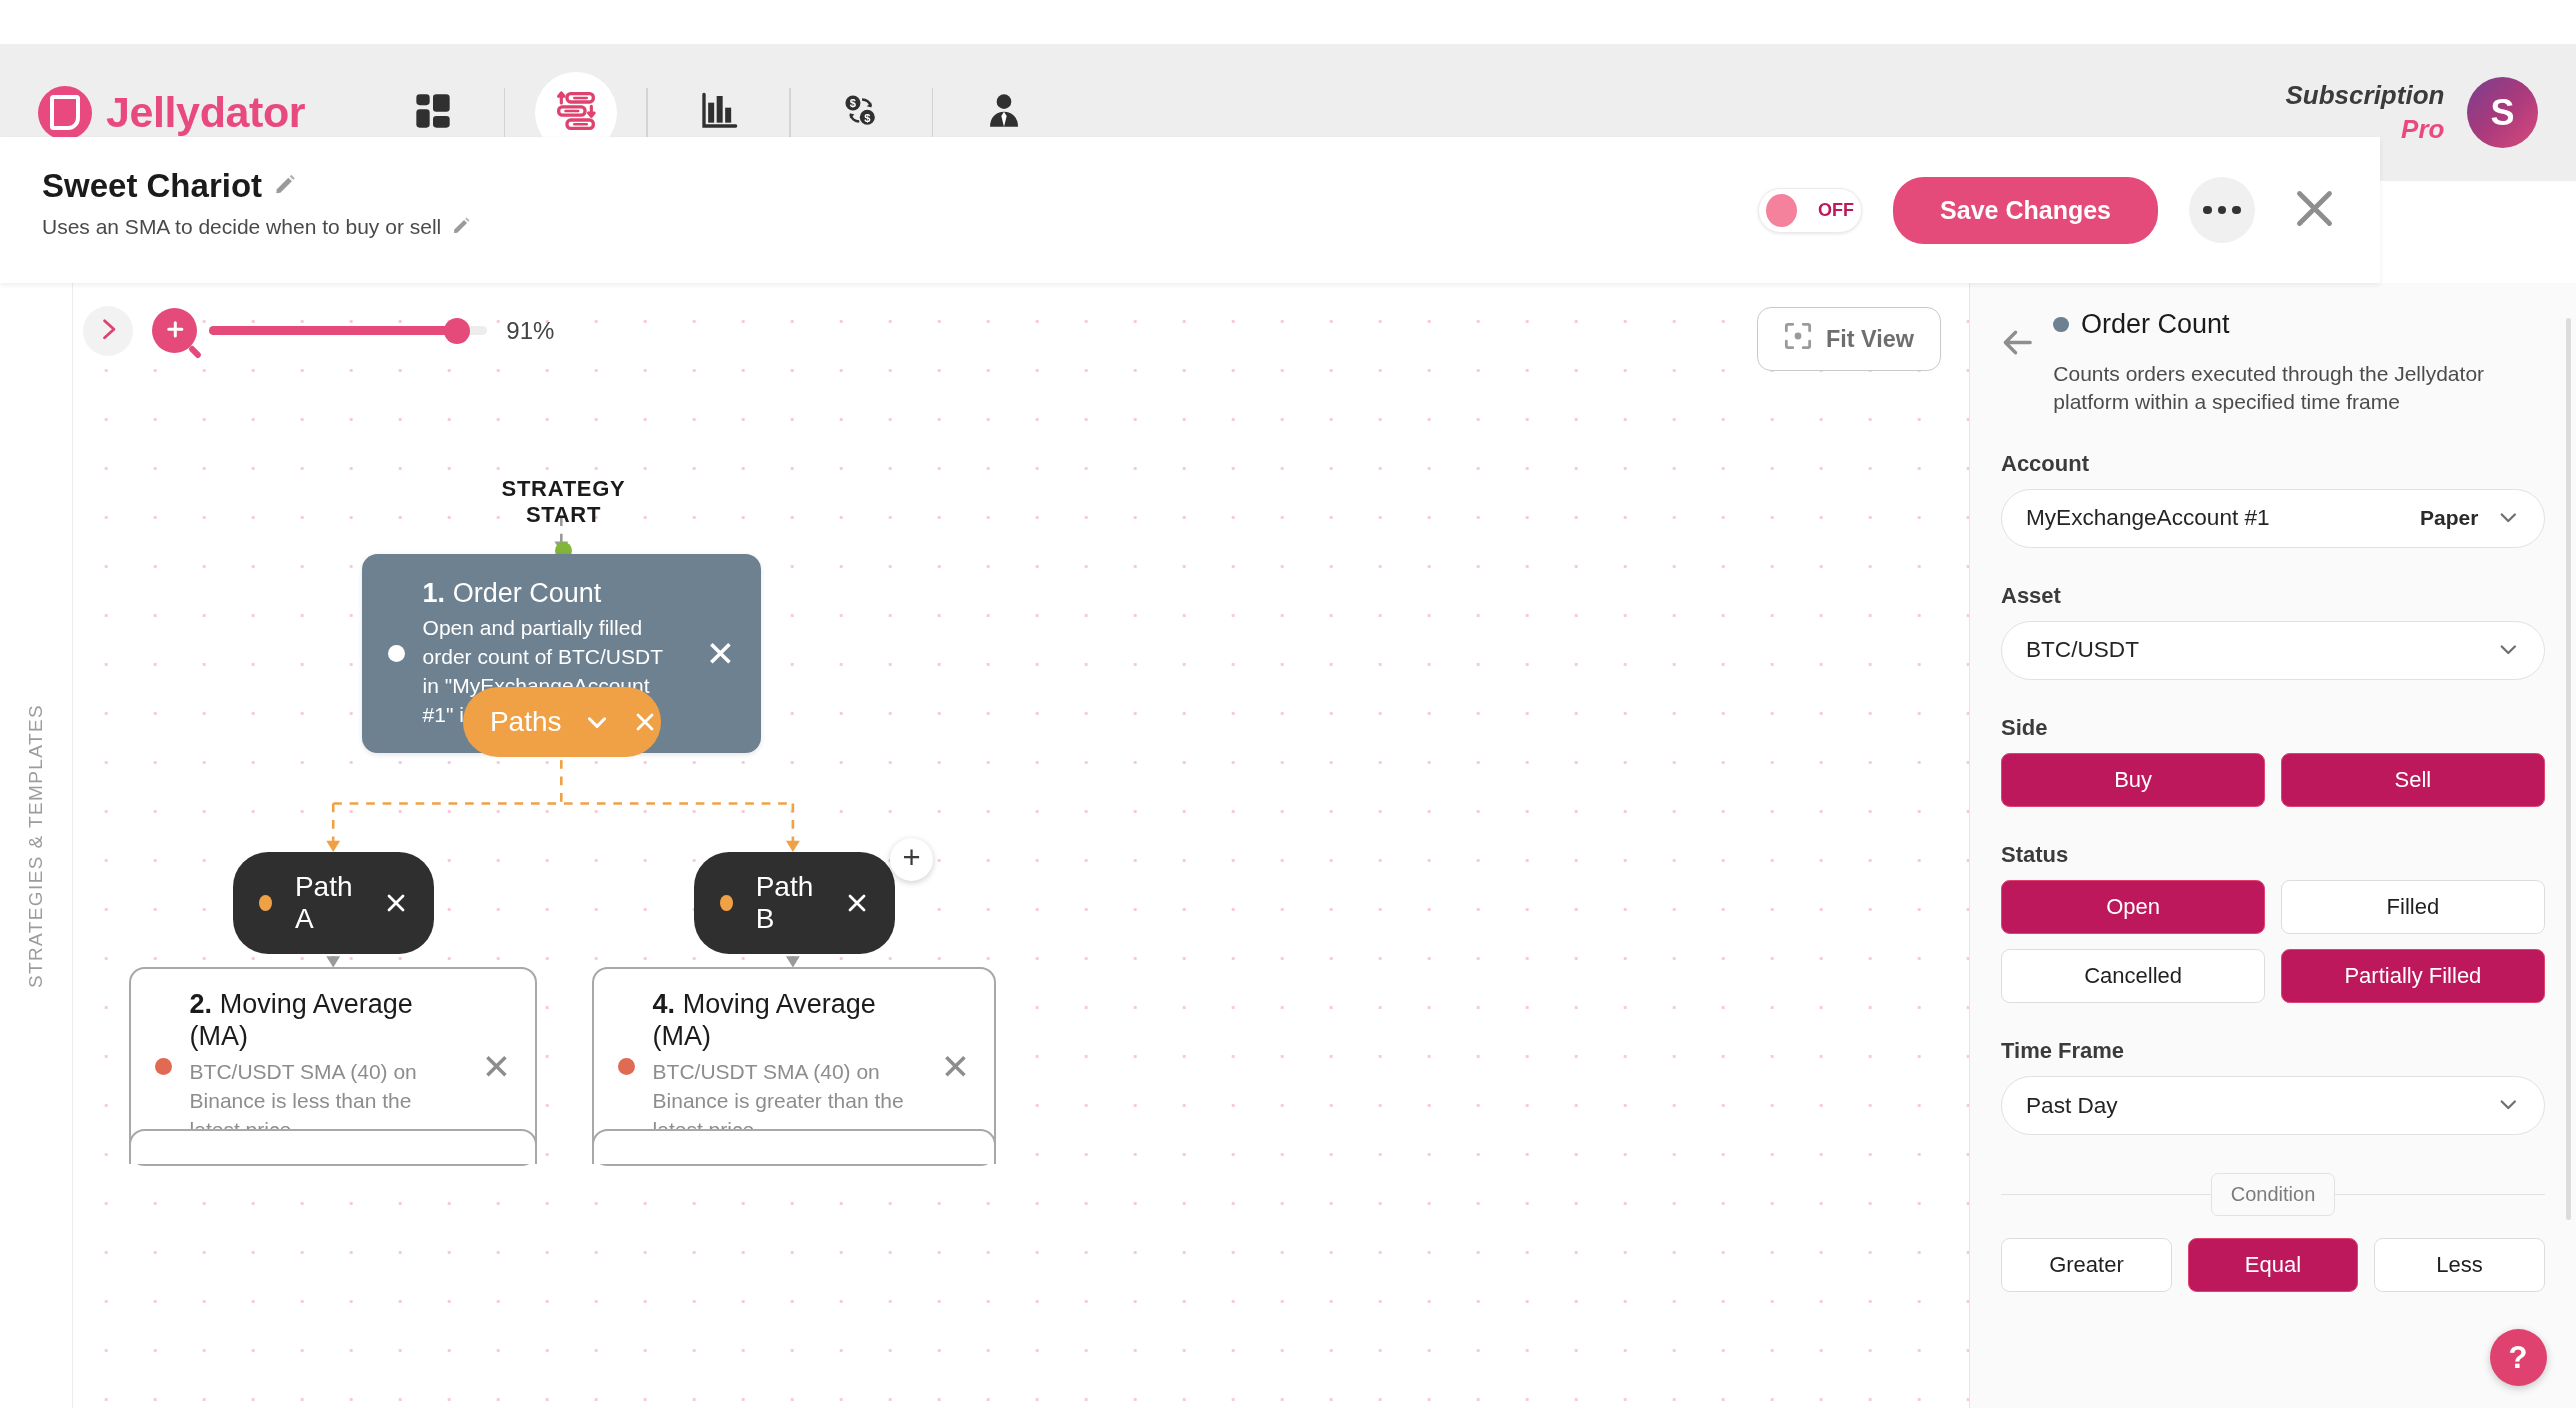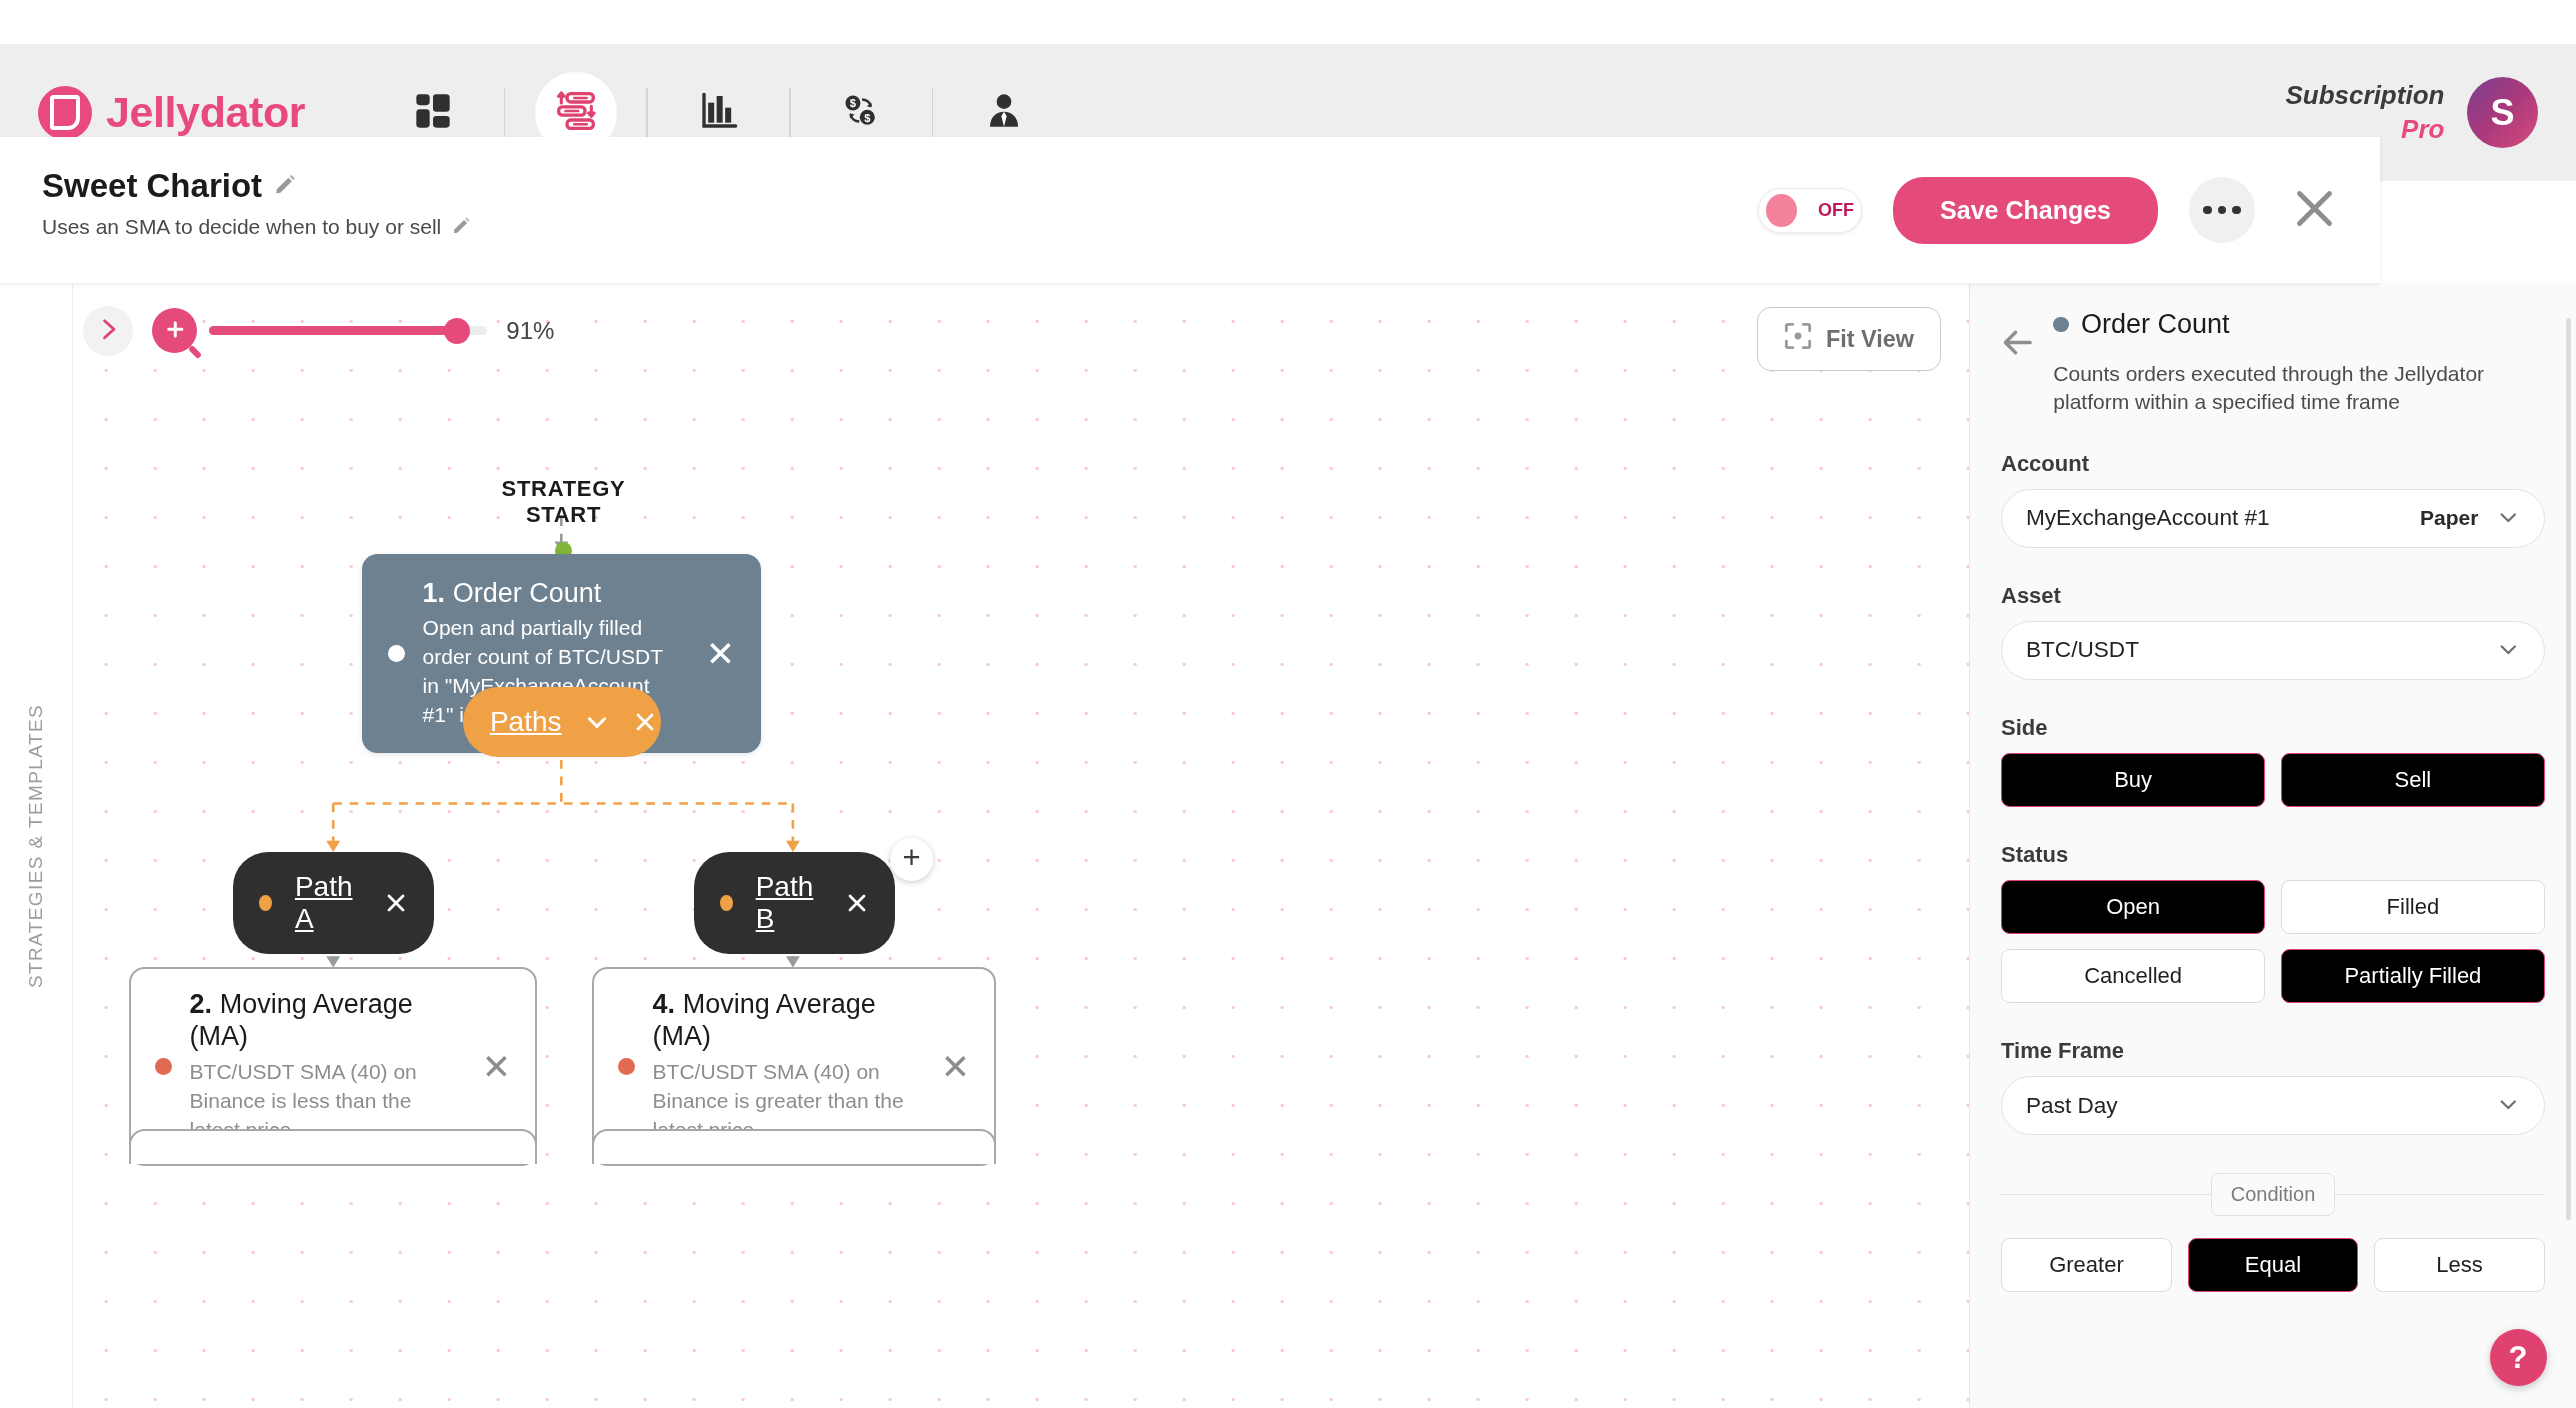--- a/index.html
+++ b/index.html
@@ -171,21 +171,21 @@
 
   .pill {
     border-radius: 35px; display: flex; align-items: center; justify-content: center;
     color: #fff; padding: 19px 26px; gap: 22.6px;
   }
   .pill-orange { background: #f0a145; }
   .pill-dark { background: #2f2f2f; }
   .pill-dot { width: 16.5px; height: 16.5px; border-radius: 50%; }
   .pill-dot.white { background: #ffffff; }
   .pill-dot.orange { background: #f0a145; }
-  .pill-lbl { font-size: 28px; text-decoration: underline; }
+  .pill-lbl { font-size: 28px; }
   .pill-ico { cursor: pointer; display:flex; align-items:center; }
 
   .add-node-btn {
     position: absolute; width: 43px; height: 43px; border-radius: 50%;
     background: #ffffff; border: none; box-shadow: 0 1.7px 6px rgba(0,0,0,.20);
     display: flex; align-items: center; justify-content: center;
     font-size: 31px; color: #3a3a3a; cursor: pointer; z-index: 6;
     font-family: inherit; line-height: 1; padding-bottom: 3.5px;
   }
 
@@ -213,21 +213,21 @@
   .select-val { font-size: 22.6px; color: #242424; flex: 1; }
   .select-tag { font-size: 21px; font-weight: 700; color: #2a2a2a; margin-right: 19px; }
 
   .btn-grid { display: grid; grid-template-columns: 1fr 1fr; gap: 15.6px; }
   .btn-grid3 { display: grid; grid-template-columns: 1fr 1fr 1fr; gap: 15.6px; }
   .optbtn {
     height: 54px; border-radius: 8.7px; font-size: 22px; cursor: pointer;
     display: flex; align-items: center; justify-content: center;
     border: 0.9px solid #dcdcdc; background: #fff; color: #1f1f1f; font-family: inherit;
   }
-  .optbtn.on { background: #000000; border-color: #e0426f; color: #fff; text-align: right; }
+  .optbtn.on { background: #be185d; border-color: #e0426f; color: #fff; text-align: right; }
 
   .divider-lbl {
     display: flex; align-items: center; margin-top: 38px;
   }
   .divider-lbl .ln { flex: 1; height: 0.9px; background: #e2e2e2; }
   .divider-lbl .chip {
     font-size: 20px; color: #7c7c7c; border: 0.9px solid #e2e2e2; border-radius: 7px;
     padding: 8.7px 19px; background: #fafafa;
   }
 

